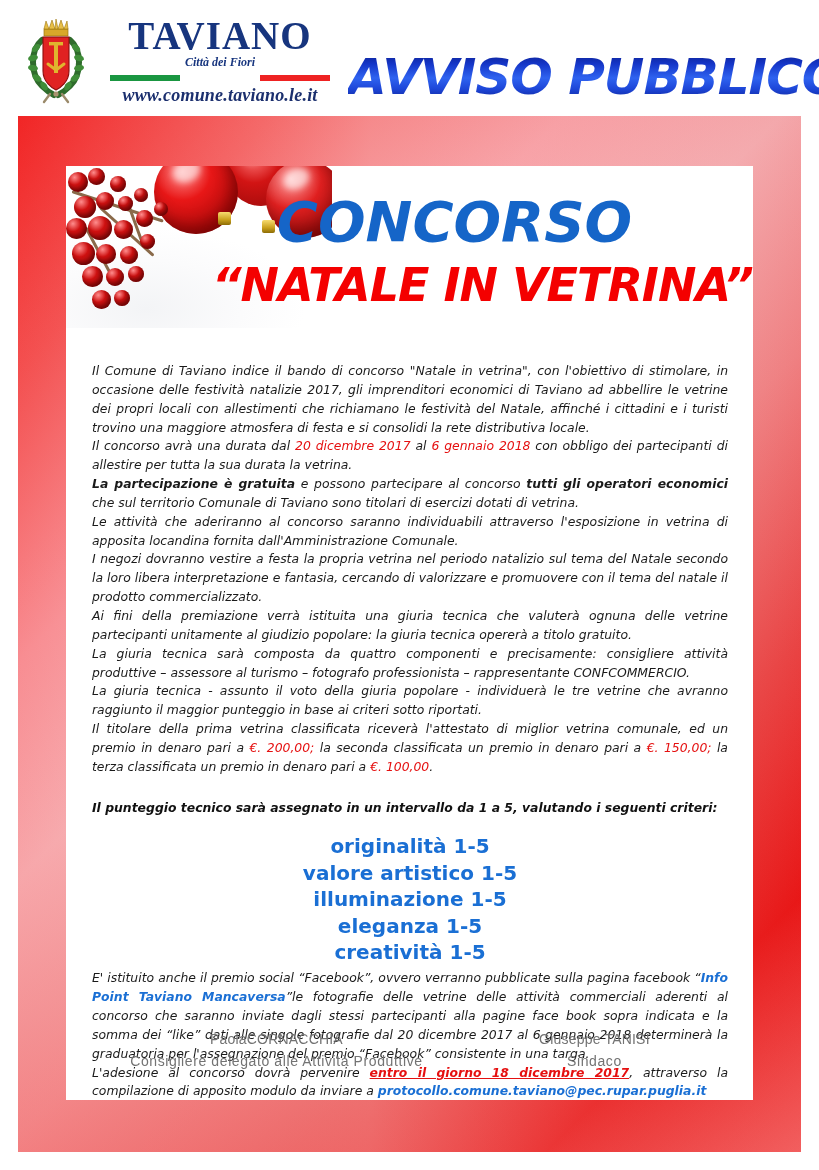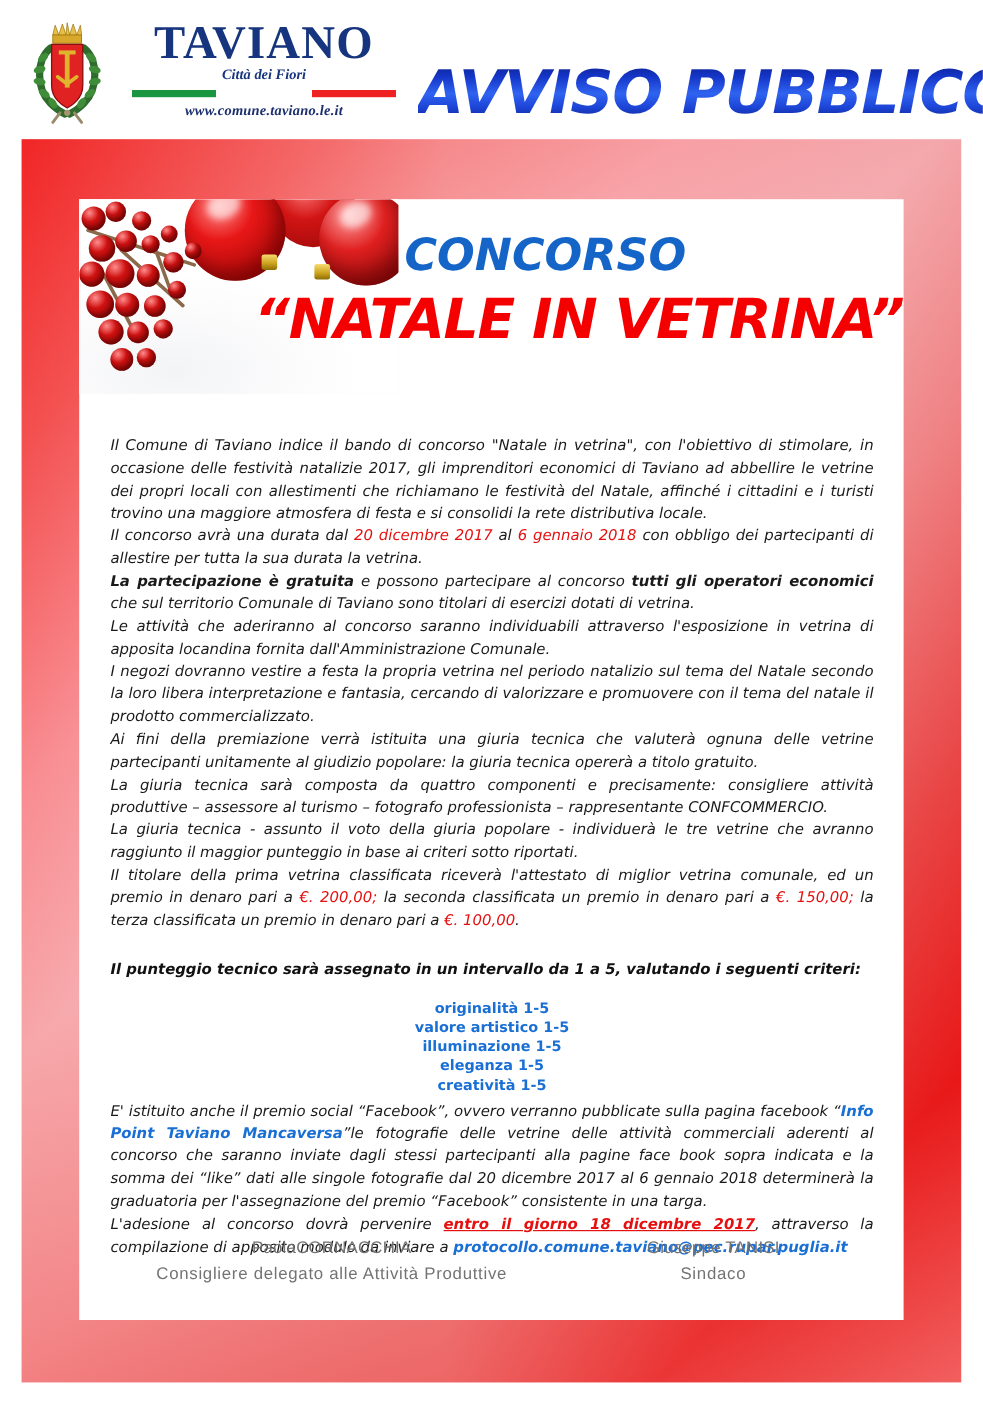--- a/index.html
+++ b/index.html
@@ -60,21 +60,21 @@
   .flag-green, .flag-red {
     position: absolute; top: 0;
     height: 6px; width: 70px;
   }
   .flag-green { left: 0; background: #1a9641; }
   .flag-red { right: 0; background: #ee2222; }
   .brand-url {
     font-family: "Liberation Serif", serif;
     font-style: italic;
     font-weight: bold;
-    font-size: 12px;
+    font-size: 18px;
     color: #1b2f6e;
     letter-spacing: 0.2px;
     white-space: nowrap;
   }
   .avviso {
     position: absolute;
     left: 348px; top: 52px;
     font-family: "DejaVu Sans", sans-serif;
     font-style: italic;
     font-weight: bold;
@@ -185,21 +185,21 @@
     position: absolute;
     left: 0; top: 28px;
     width: 687px;
     text-align: center;
     z-index: 4;
   }
   .t-concorso {
     font-family: "DejaVu Sans", sans-serif;
     font-style: italic;
     font-weight: bold;
-    font-size: 37px;
+    font-size: 56px;
     letter-spacing: 0px;
     color: #1565c8;
     line-height: 1;
     padding-left: 90px;
   }
   .t-natale {
     font-family: "DejaVu Sans", sans-serif;
     font-style: italic;
     font-weight: bold;
     font-size: 46px;
@@ -231,21 +231,21 @@
   .red { color: #e51010; }
   .redu { color: #e51010; font-weight: bold; text-decoration: underline; }
   .bluelink { color: #1a6fd4; font-weight: bold; }
 
   .criteria {
     margin: 16px 0 4px 0;
     text-align: center;
     font-family: "DejaVu Sans", sans-serif;
     font-style: normal;
     font-weight: bold;
-    font-size: 12px;
+    font-size: 20px;
     line-height: 1.32;
     color: #1a6fd4;
   }
   .criteria-intro {
     font-weight: bold;
     font-style: italic;
     margin-top: 22px !important;
     color: #111;
   }
 

